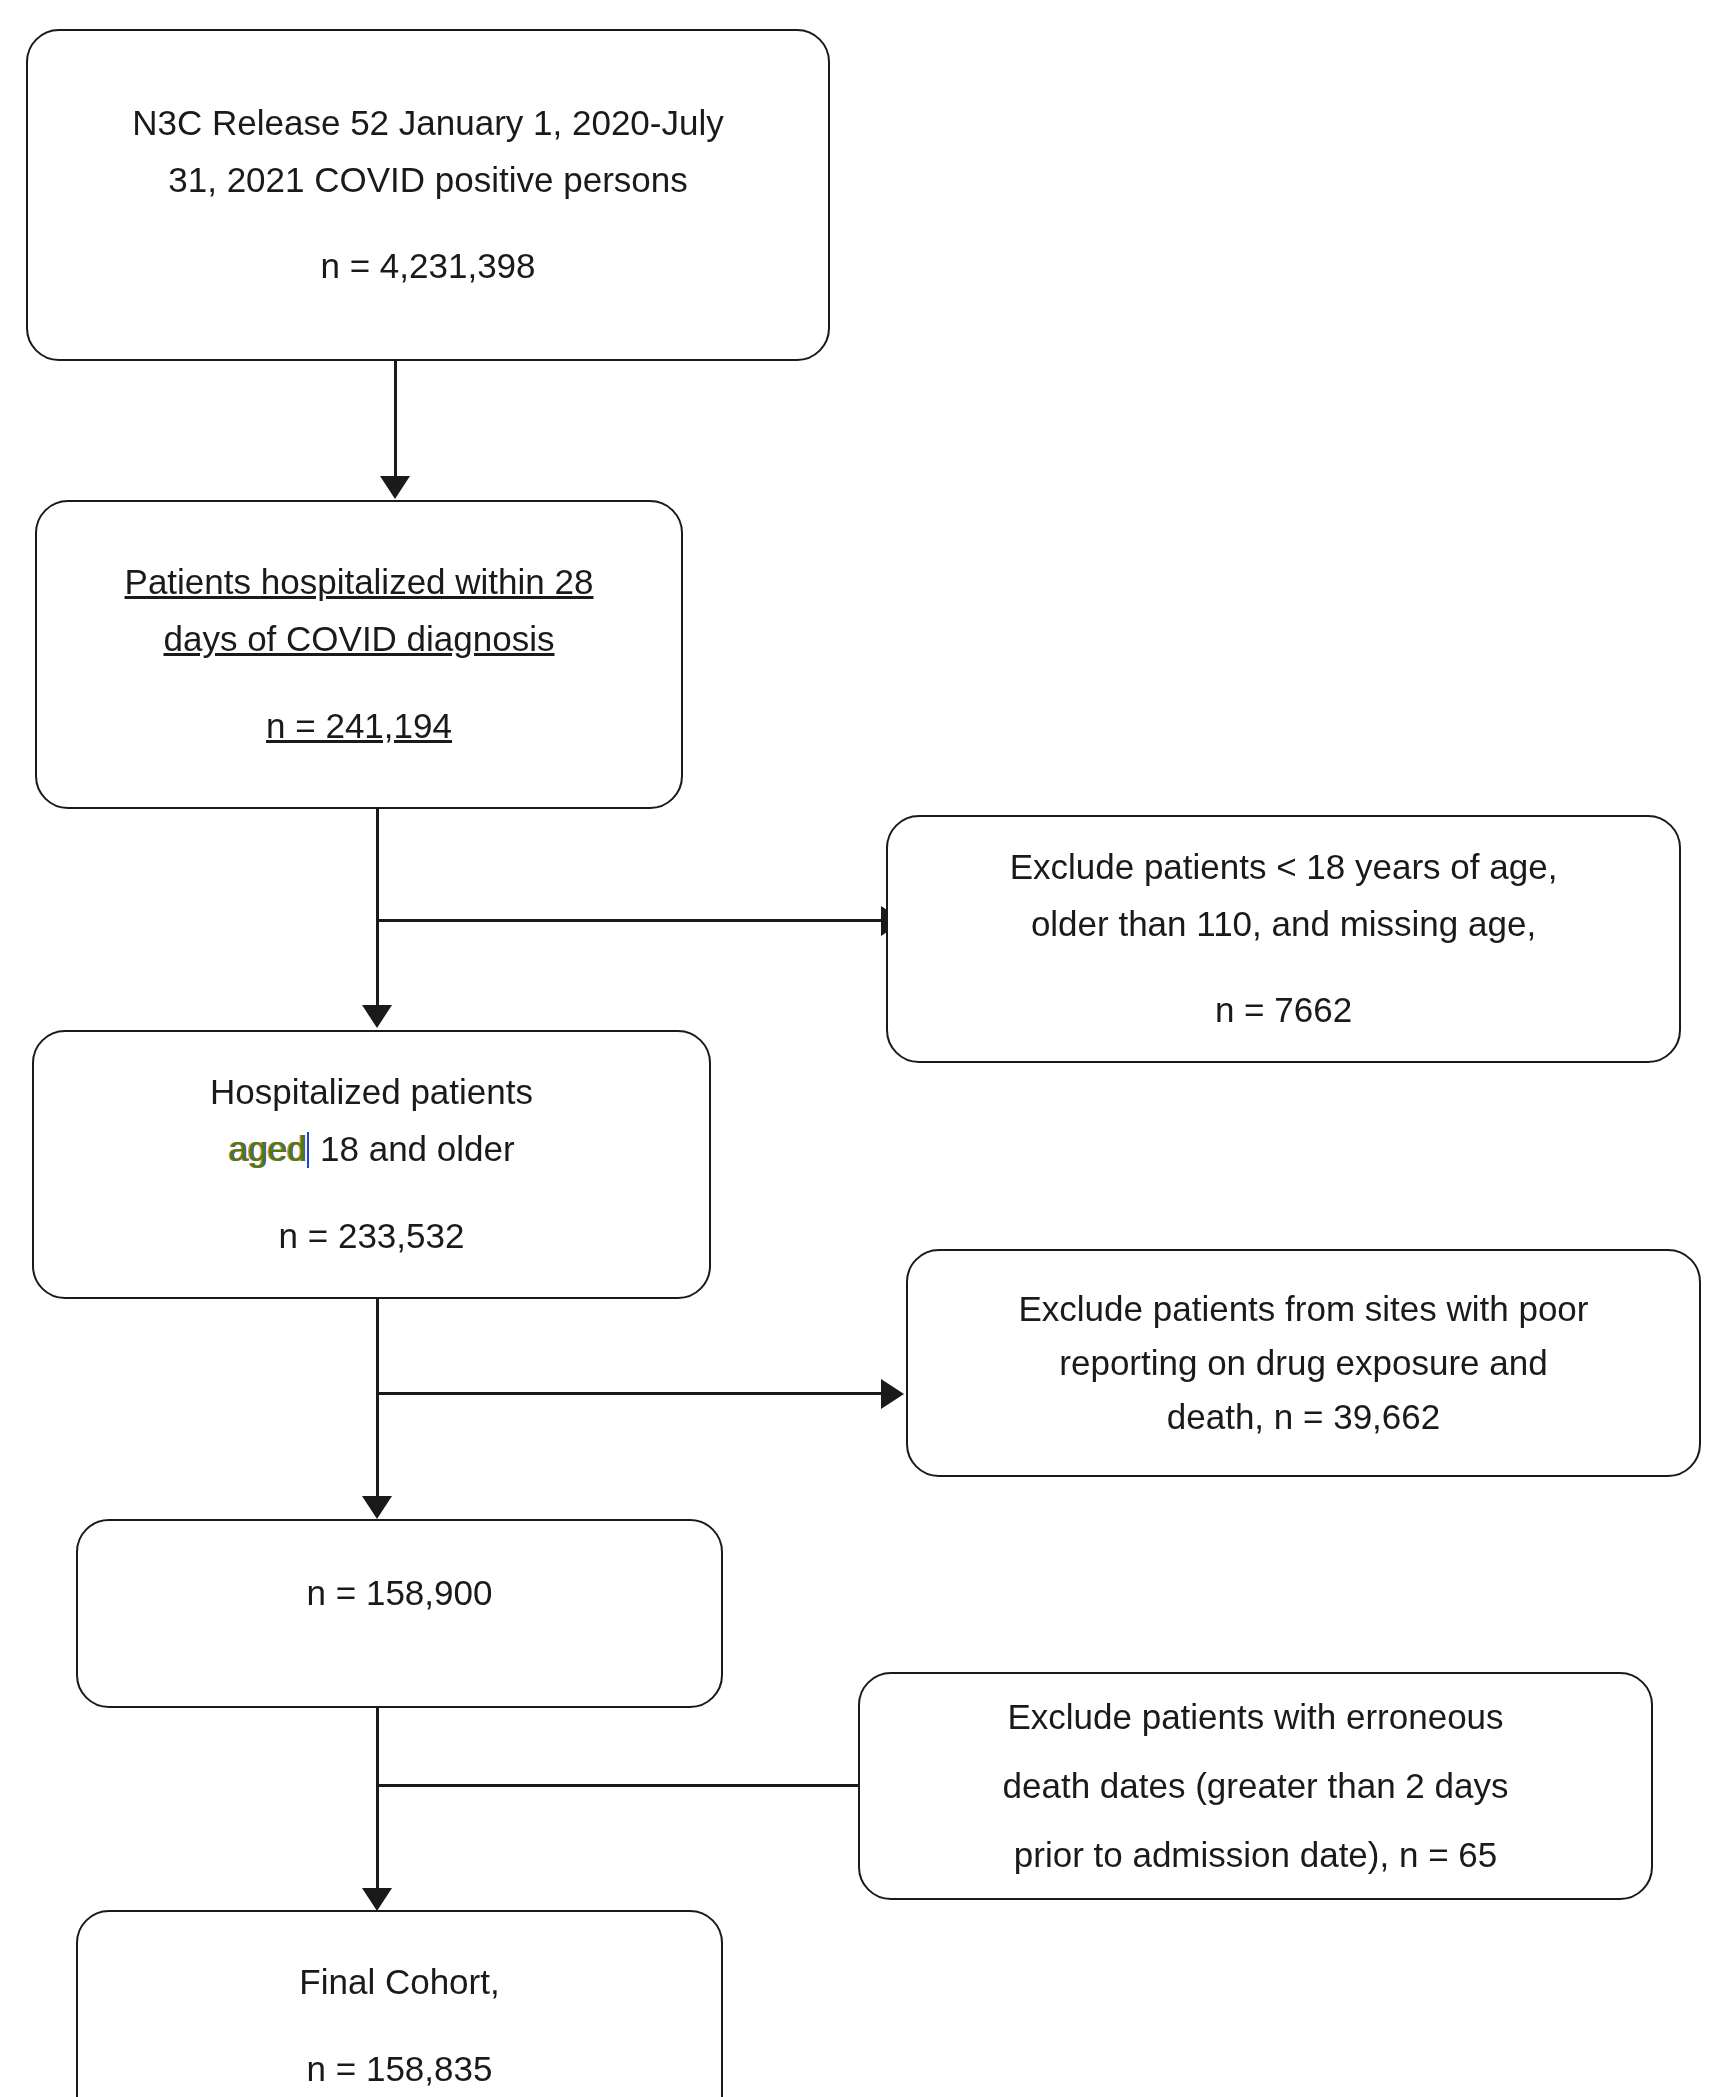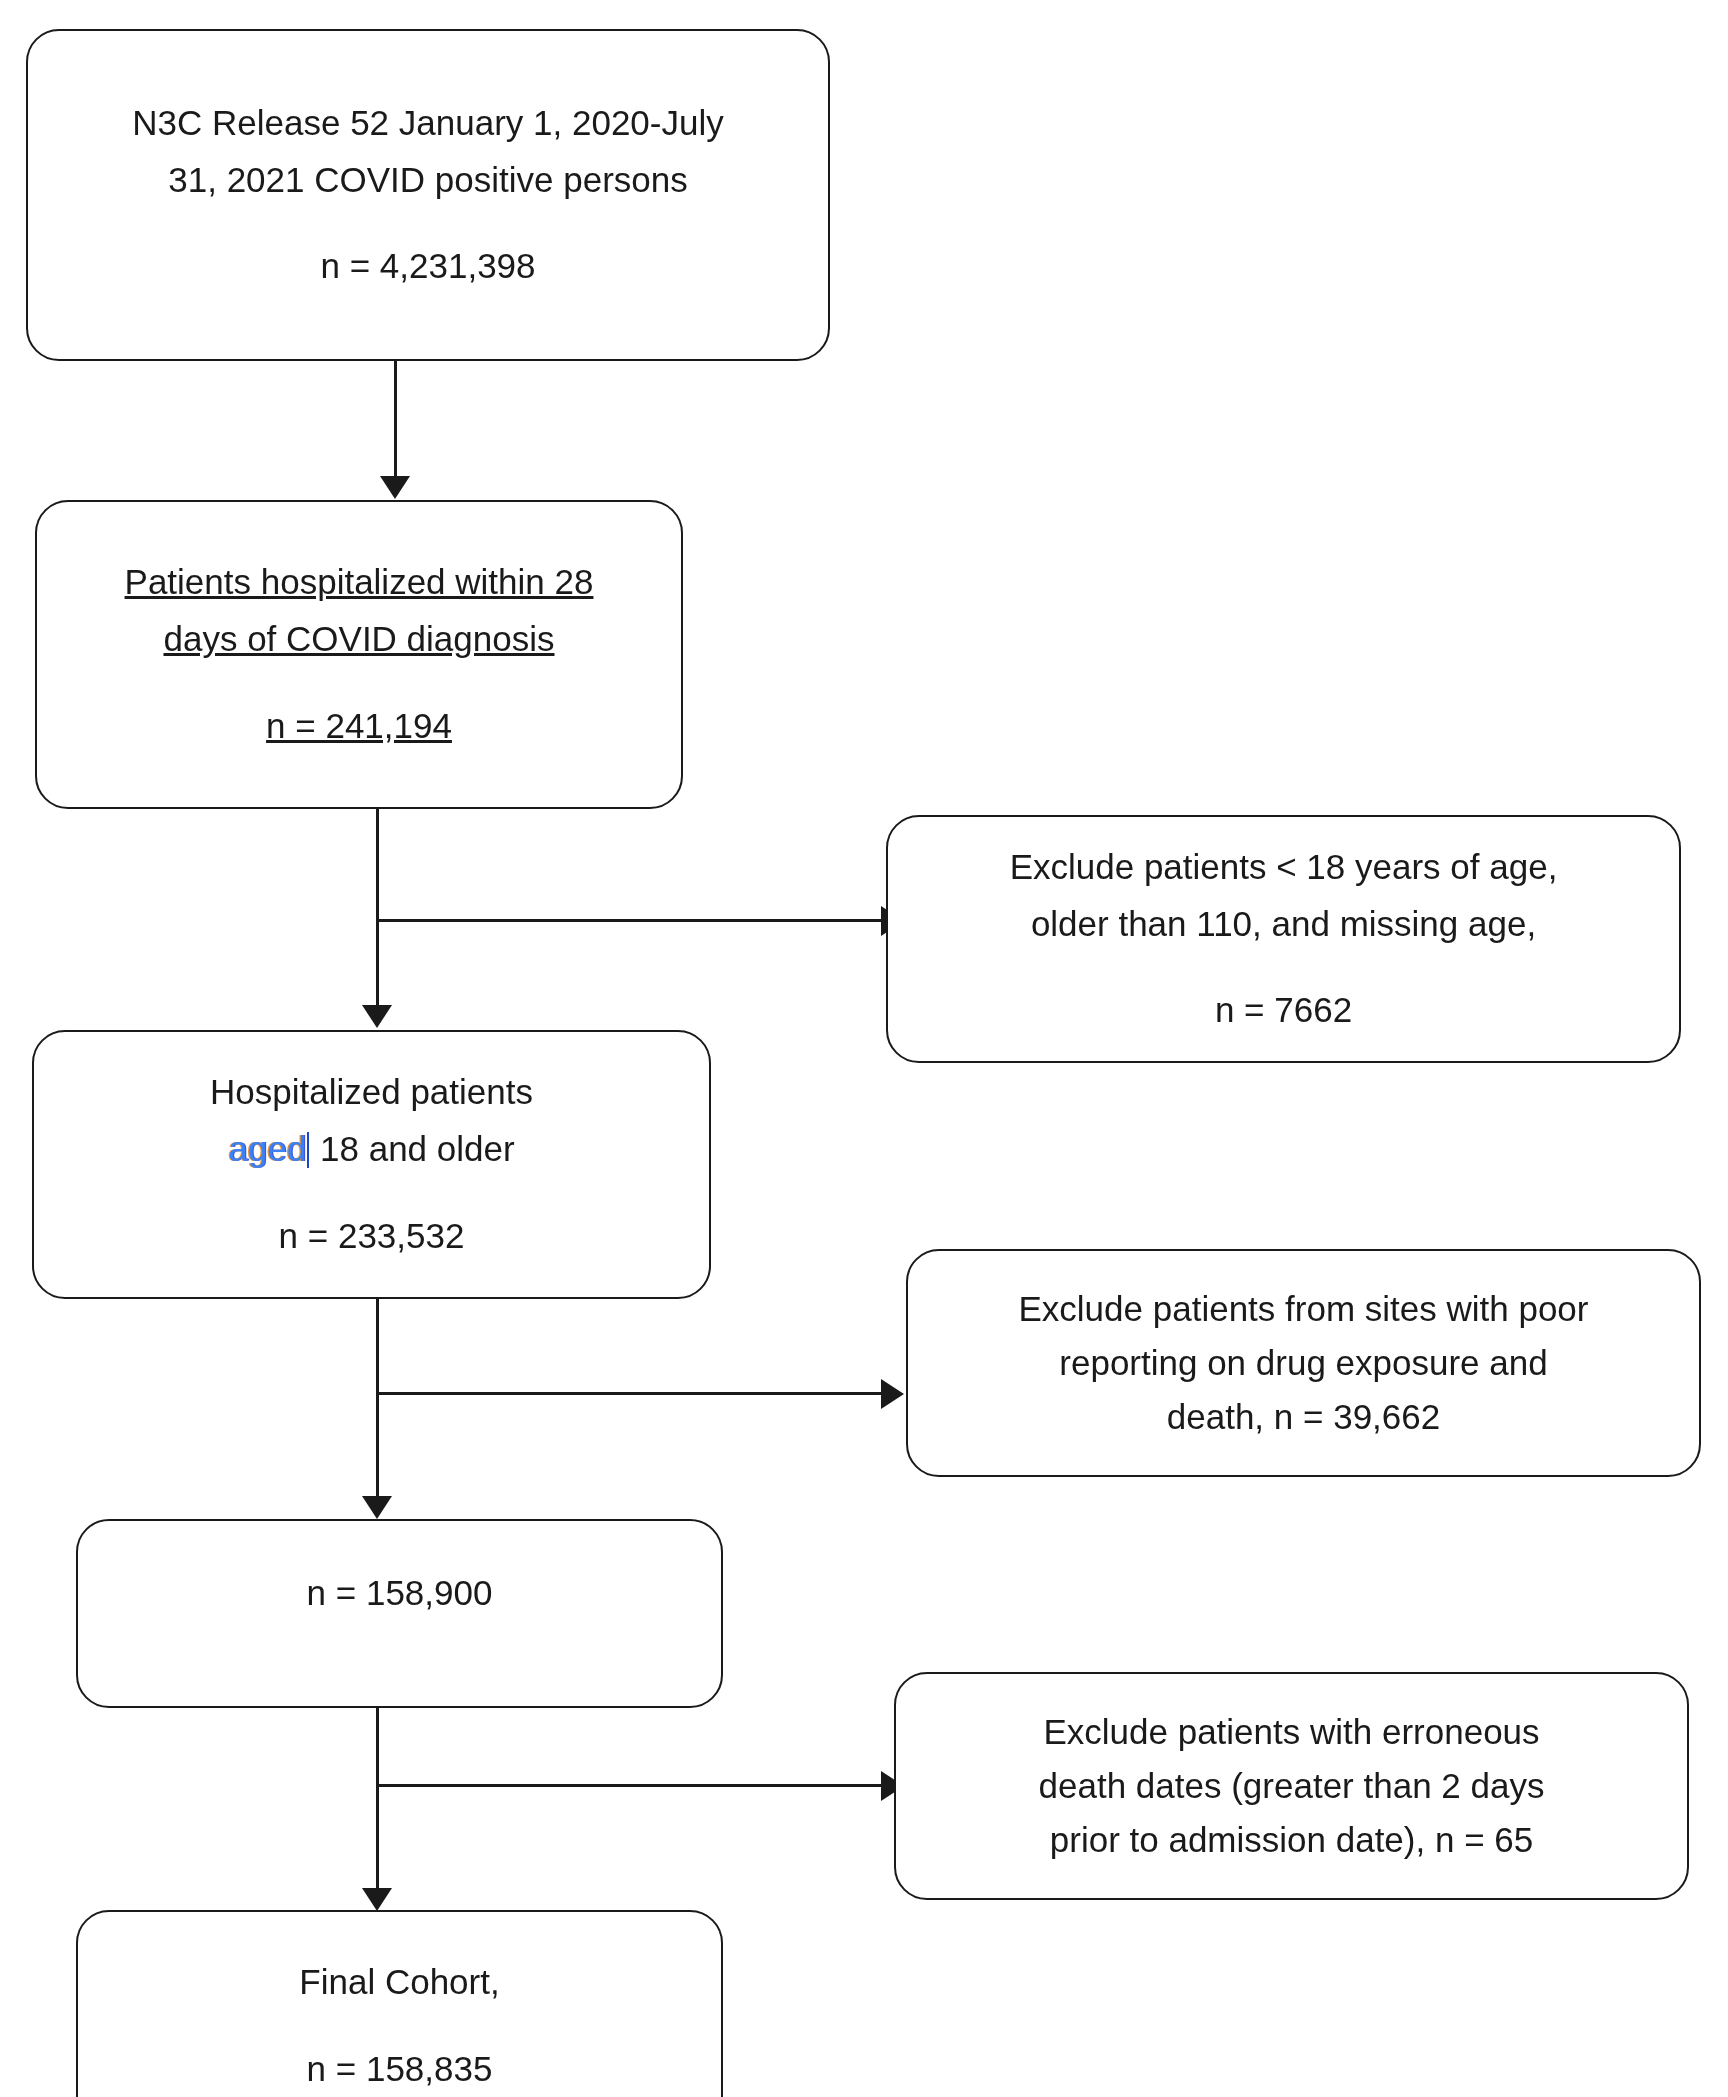--- a/index.html
+++ b/index.html
@@ -37,21 +37,21 @@
   .node .ln {
     display: block;
     white-space: nowrap;
   }
   .node .gap {
     display: block;
     height: 30px;
   }
   .node.loose .ln { line-height: 1.55; }
   .spellword {
-    color: #3b82f6;
+    color: #4d7c0f;
     position: relative;
     text-shadow: -1.2px 0 rgba(232,130,18,0.85), 1.2px 0 rgba(30,60,210,0.85);
   }
   .caret {
     display: inline-block;
     width: 2.3px;
     height: 36px;
     background: #1b46c8;
     vertical-align: -7px;
     margin: 0 1.2px 0 0.6px;
@@ -140,21 +140,21 @@
 
   <div class="node" style="left:76px; top:1519px; width:647px; height:189px; justify-content:flex-start; padding-top:44px;">
     <span class="ln">n = 158,900</span>
   </div>
 
   <div class="vline" style="left:376px; top:1708px; height:181px;"></div>
   <div class="arrow-down" style="left:362px; top:1888px;"></div>
   <div class="hline" style="left:376px; top:1784px; width:507px;"></div>
   <div class="arrow-right" style="left:881px; top:1771px;"></div>
 
-  <div class="node loose" style="left:894px; top:1672px; width:795px; height:228px;">
+  <div class="node loose" style="left:858px; top:1672px; width:795px; height:228px;justify-content:space-between;">
     <span class="ln">Exclude patients with erroneous</span>
     <span class="ln">death dates (greater than 2 days</span>
     <span class="ln">prior to admission date), n = 65</span>
   </div>
 
   <div class="node" style="left:76px; top:1910px; width:647px; height:233px; justify-content:flex-start; padding-top:42px;">
     <span class="ln">Final Cohort,</span>
     <span class="gap"></span>
     <span class="ln">n = 158,835</span>
   </div>

